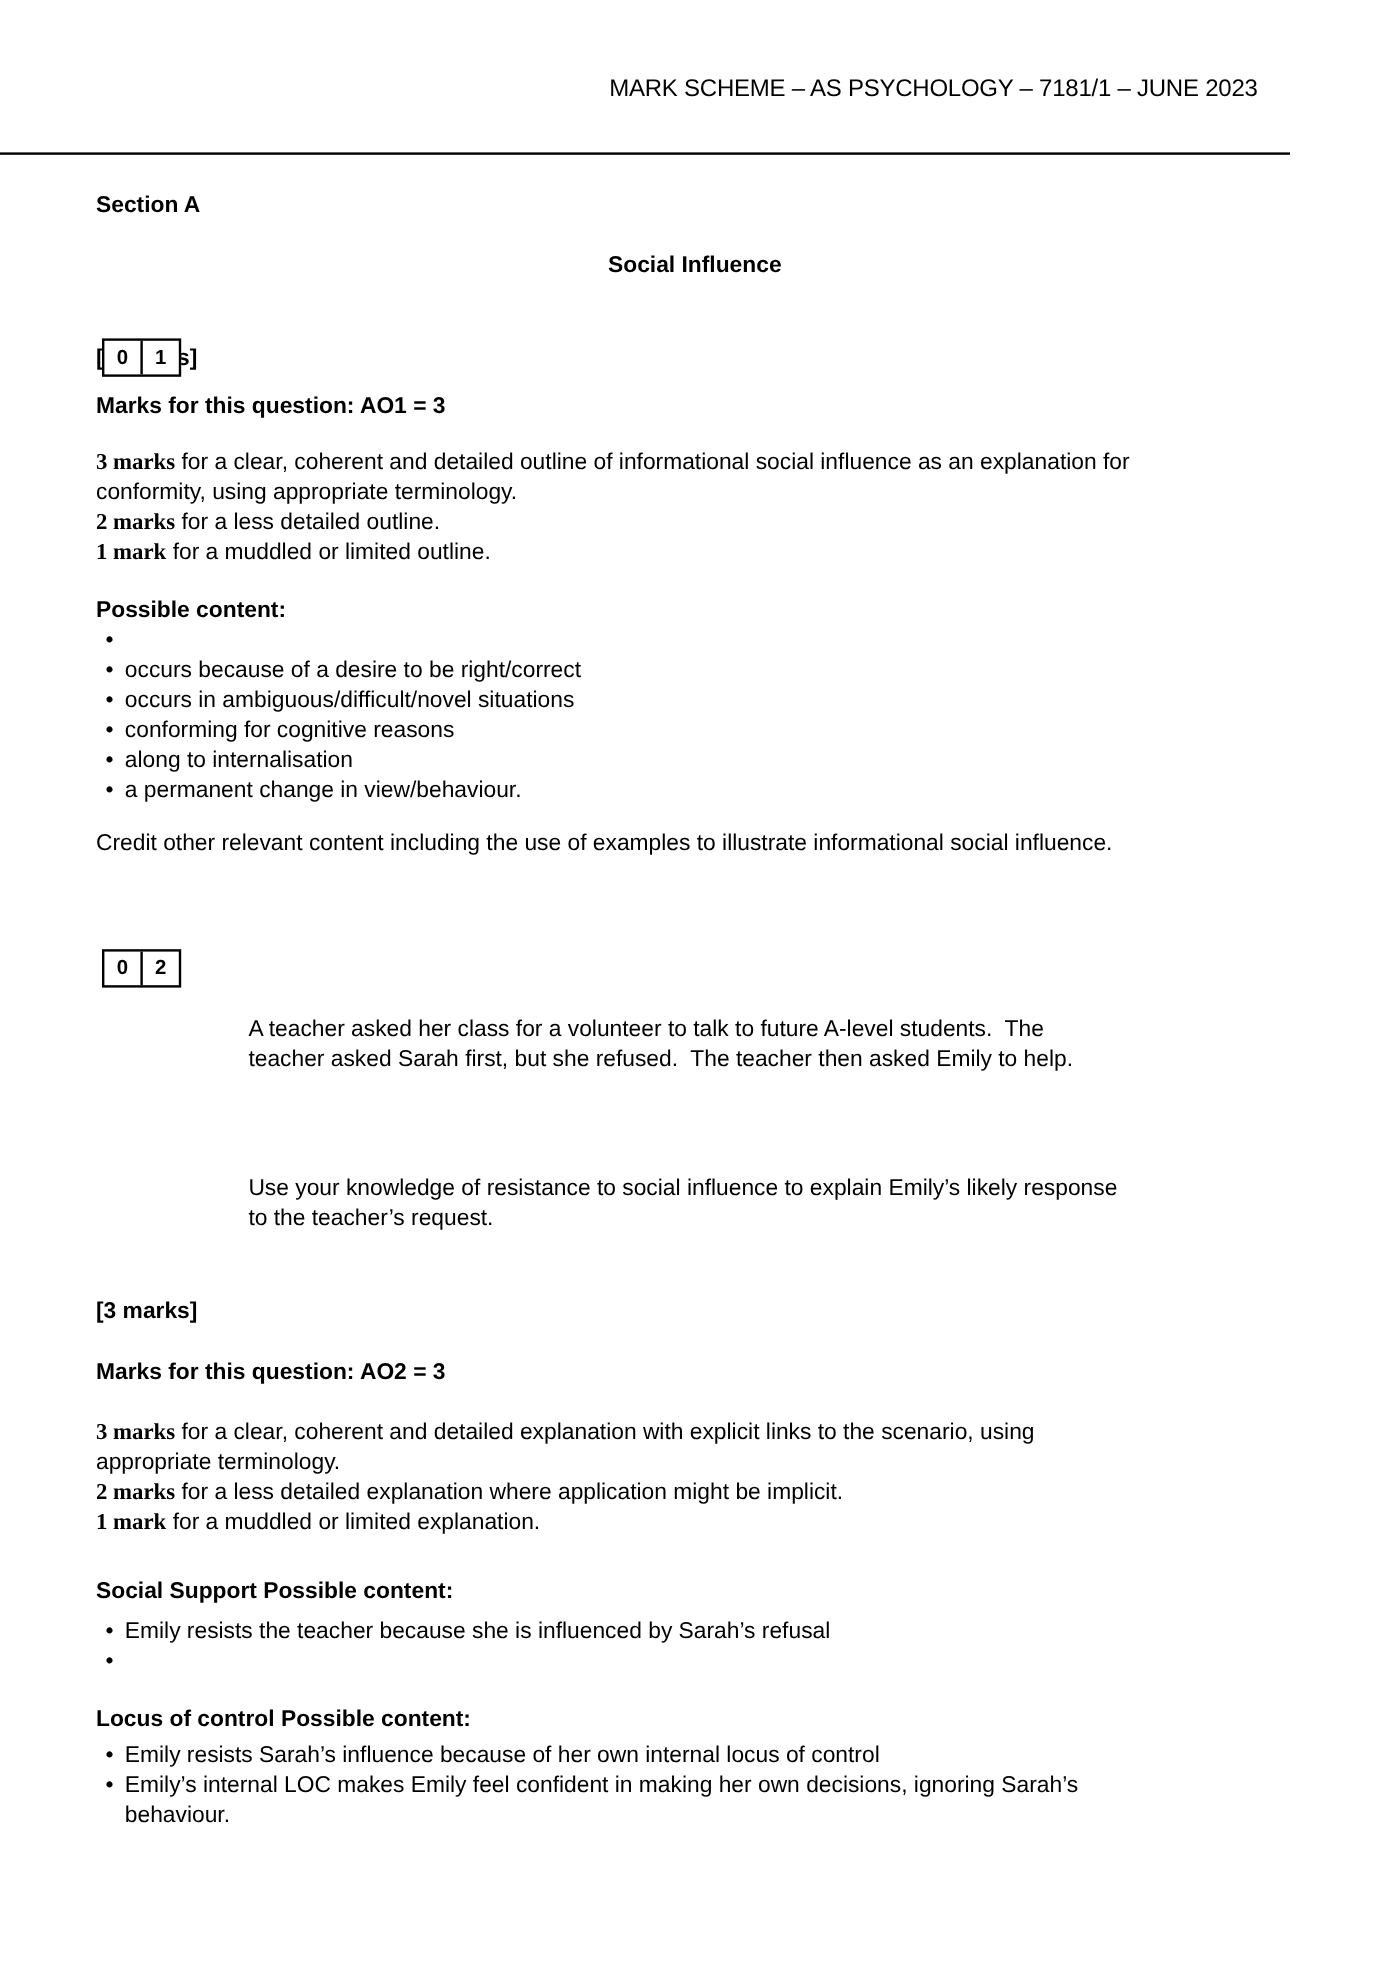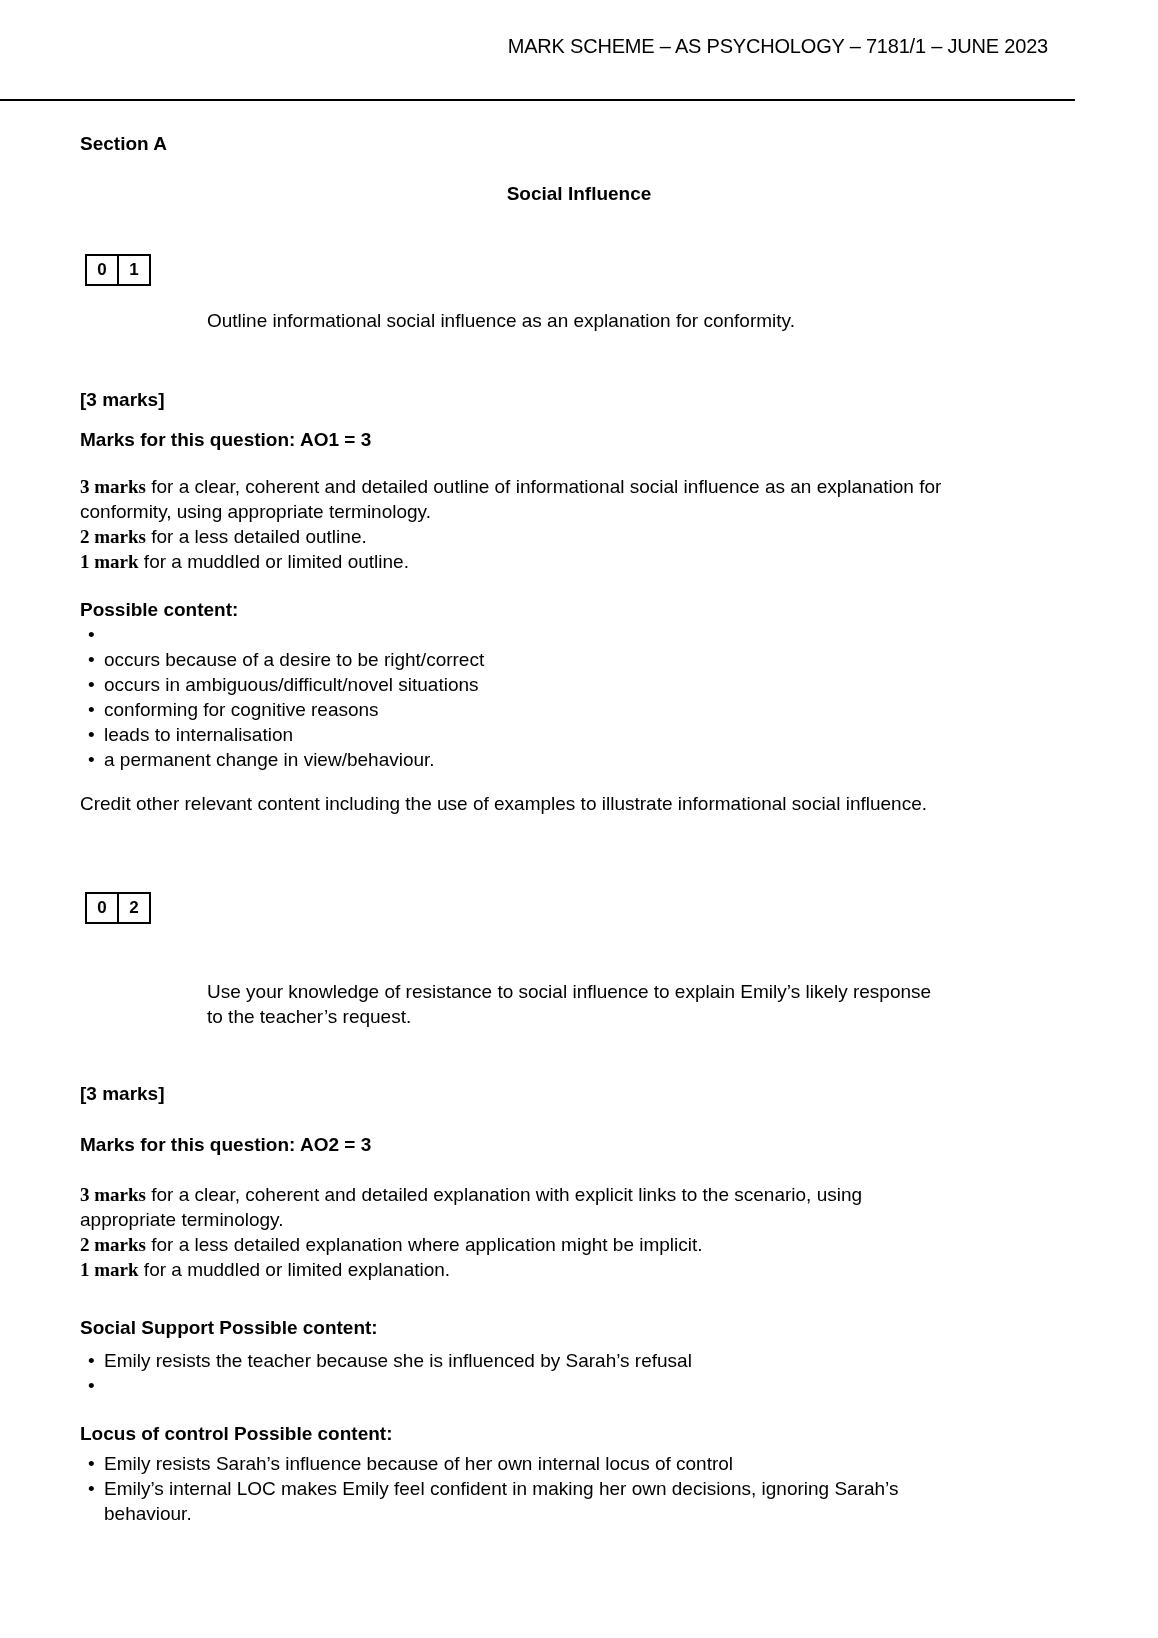--- a/index.html
+++ b/index.html
@@ -15,21 +15,21 @@
     font-size: 19px;
     line-height: 25px;
     color: #000000;
   }
   .page {
     position: relative;
     width: 998px;
     padding: 0 80px;
   }
   .doc-header {
-    margin-top: 34px;
+    margin-top: 62px;
     text-align: right;
     padding-right: 30px;
     font-size: 20px;
     letter-spacing: -0.2px;
     white-space: pre;
   }
   .rule {
     border: none;
     border-top: 2px solid #000;
     margin: 0;
@@ -127,23 +127,20 @@
   <hr class="rule rule-top">
 
   <div class="section-title">Section A</div>
   <div class="section-subtitle">Social Influence</div>
 
   <div class="q-row q1-row">
     <div class="qbox">
       <span class="digit">0</span>
       <span class="digit">1</span>
     </div>
-    <div class="qtext">
-      <p class="q-scenario">Outline informational social influence as an explanation for conformity.</p>
-    </div>
   </div>
   <div class="marks">[3 marks]</div>
 
   <div class="marks-heading">Marks for this question: AO1 = 3</div>
 
   <p class="crit"><span class="b">3 marks</span><span> for a clear, coherent and detailed outline of informational social influence as an explanation for
 conformity, using appropriate terminology.</span>
 <span class="b">2 marks</span><span> for a less detailed outline.</span>
 <span class="b">1 mark</span><span> for a muddled or limited outline.</span></p>
 
@@ -160,36 +157,38 @@
     <div class="bullet">
         <span class="dot">•</span>
         <span class="btext">occurs in ambiguous/difficult/novel situations</span>
       </div>
     <div class="bullet">
         <span class="dot">•</span>
         <span class="btext">conforming for cognitive reasons</span>
       </div>
     <div class="bullet">
         <span class="dot">•</span>
-        <span class="btext">leads to internalisation</span>
+        <span class="btext">along to internalisation</span>
       </div>
     <div class="bullet">
         <span class="dot">•</span>
         <span class="btext">a permanent change in view/behaviour.</span>
       </div>
   </div>
 
   <p class="note credit-note-1">Credit other relevant content including the use of examples to illustrate informational social influence.</p>
 
   <div class="q-row q2-row">
     <div class="qbox">
       <span class="digit">0</span>
       <span class="digit">2</span>
     </div>
     <div class="qtext">
+      <p class="q-scenario">A teacher asked her class for a volunteer to talk to future A-level students.  The
+teacher asked Sarah first, but she refused.  The teacher then asked Emily to help.</p>
       <p class="q-question">Use your knowledge of resistance to social influence to explain Emily’s likely response
 to the teacher’s request.</p>
     </div>
   </div>
   <div class="marks marks-q2">[3 marks]</div>
 
   <div class="marks-heading marks-heading-q2">Marks for this question: AO2 = 3</div>
 
   <p class="crit crit-q2"><span class="b">3 marks</span><span> for a clear, coherent and detailed explanation with explicit links to the scenario, using
 appropriate terminology.</span>

